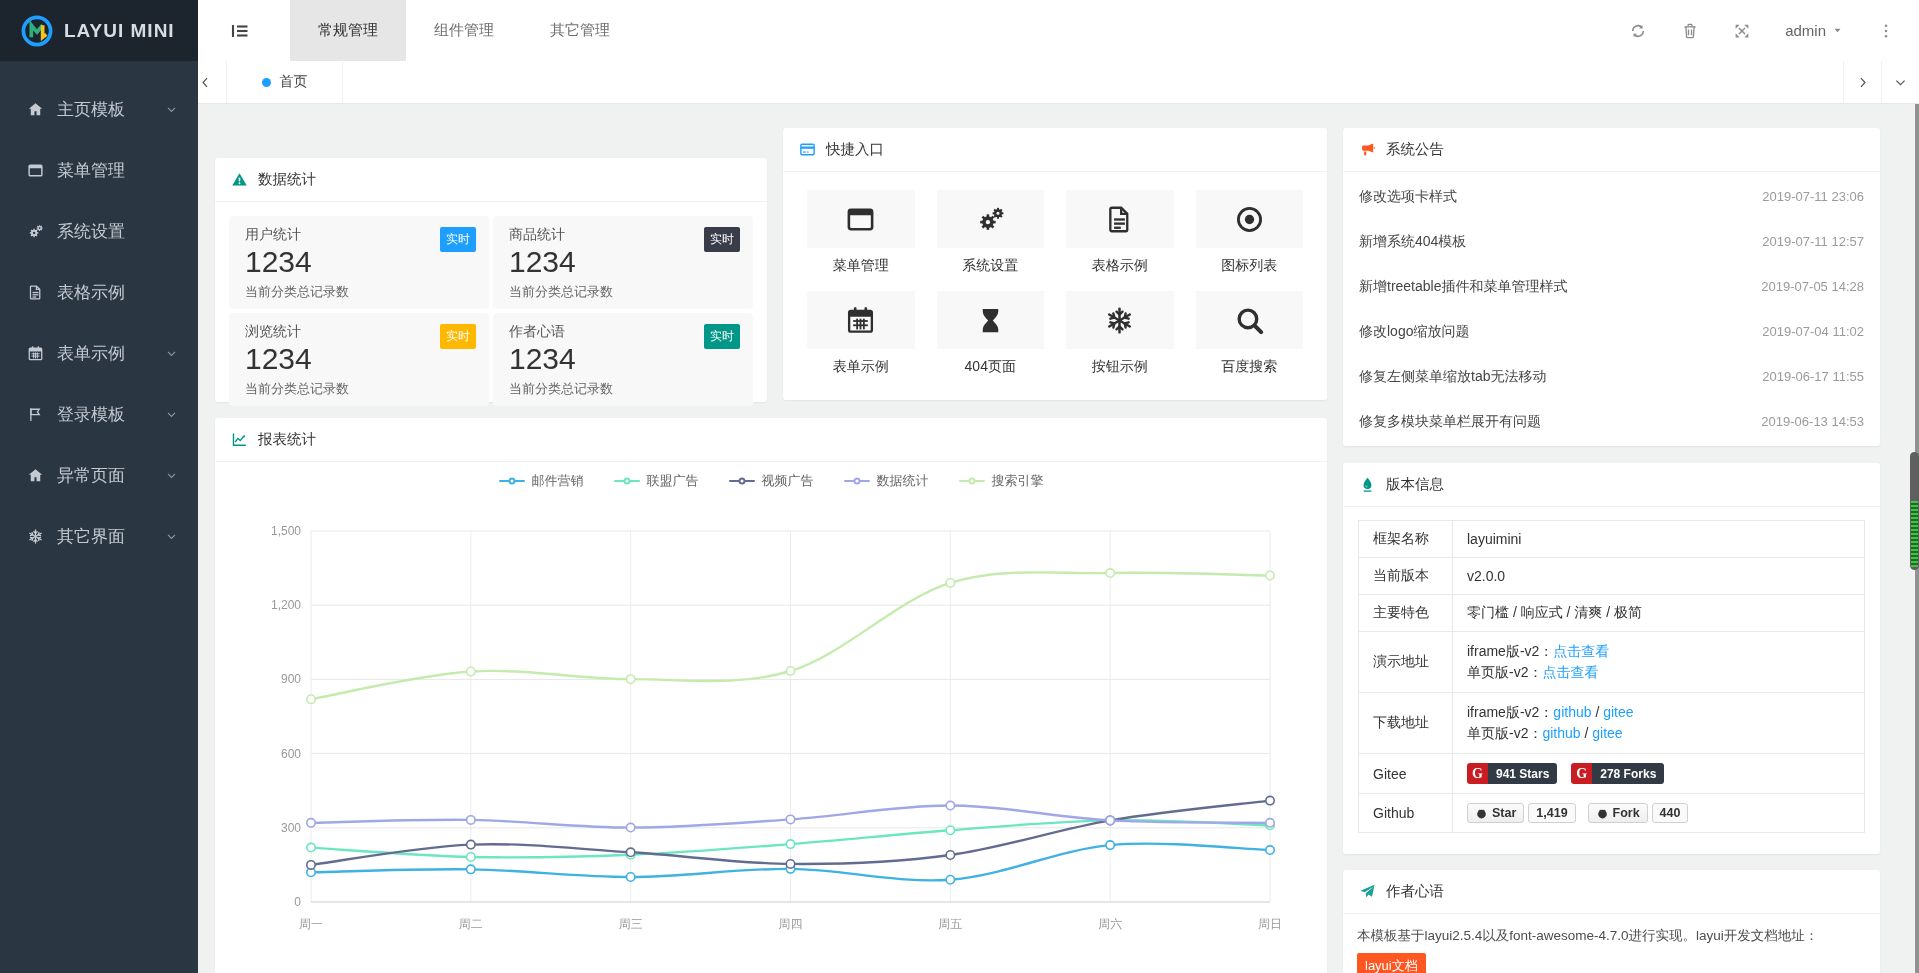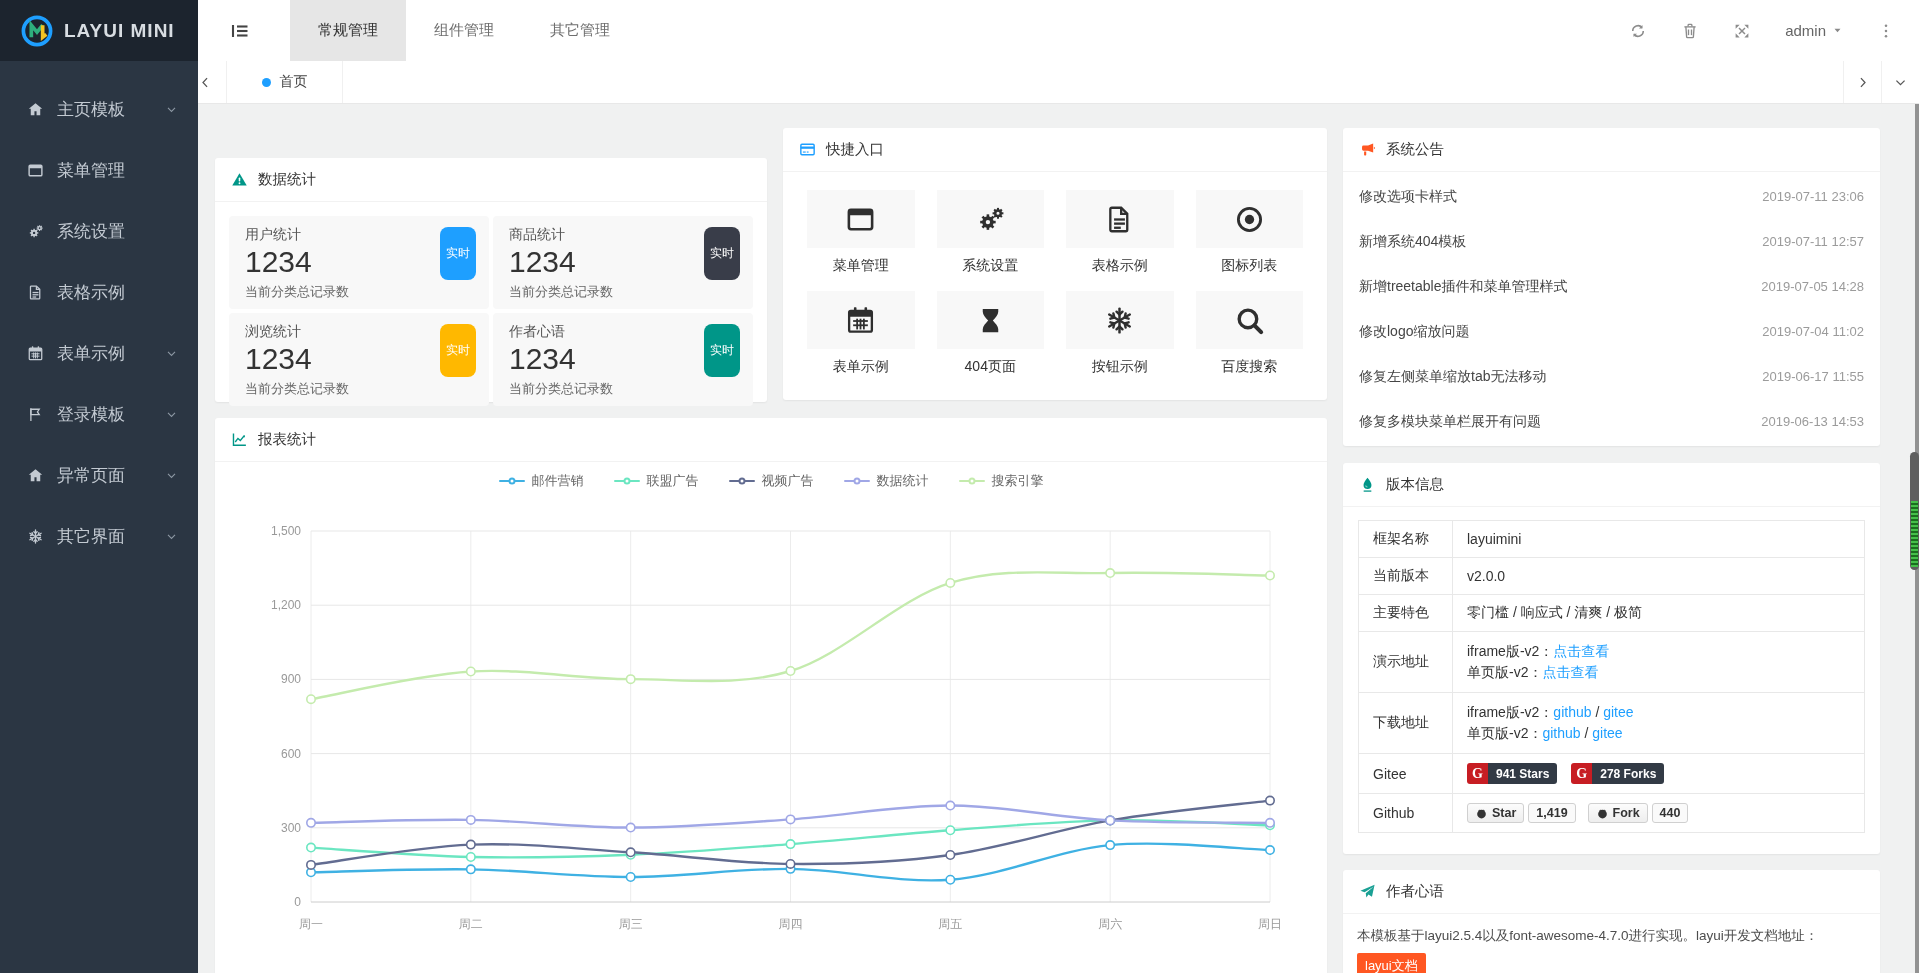--- a/index.html
+++ b/index.html
@@ -48,21 +48,21 @@
 
   .row1 { display:flex; gap:16px; }
   .card-stats { width:552px; height:244px;margin-top:30px; }
   .card-quick { width:544px; height:272px; }
 
   .stats-grid { display:grid; grid-template-columns:1fr 1fr; gap:4px; padding:14px; }
   .stat-box { background:#f8f8f8; border-radius:4px; height:93px; position:relative; padding:10px 16px; }
   .stat-label { font-size:14px; color:#555; }
   .stat-value { font-size:30px; color:#333; margin-top:1px; line-height:1.15; }
   .stat-desc { font-size:13px; color:#666; margin-top:3px; }
-  .stat-badge { position:absolute; top:11px; right:13px; color:#fff; font-size:12px; padding:18px 6px; border-radius:8px; cursor:default; }
+  .stat-badge { position:absolute; top:11px; right:13px; color:#fff; font-size:12px; padding:4px 6px; border-radius:2px; cursor:default; }
 
   .quick-grid { display:grid; grid-template-columns:repeat(4,1fr); column-gap:22px; row-gap:16px; padding:18px 24px 0; }
   .quick-item { text-align:center; cursor:pointer; }
   .quick-icon { background:#f8f8f8; height:58px; display:flex; align-items:center; justify-content:center; color:#2f2f2f; }
   .quick-icon svg { width:31px; height:31px; }
   .quick-label { font-size:14px; color:#333; margin-top:9px; }
 
   .card-report { margin-top:16px; width:1112px; height:600px; }
   .legend { display:flex; justify-content:center; align-items:center; gap:30px; height:38px; }
   .lg-item { display:flex; align-items:center; gap:7px; font-size:13px; color:#666; cursor:pointer; }

